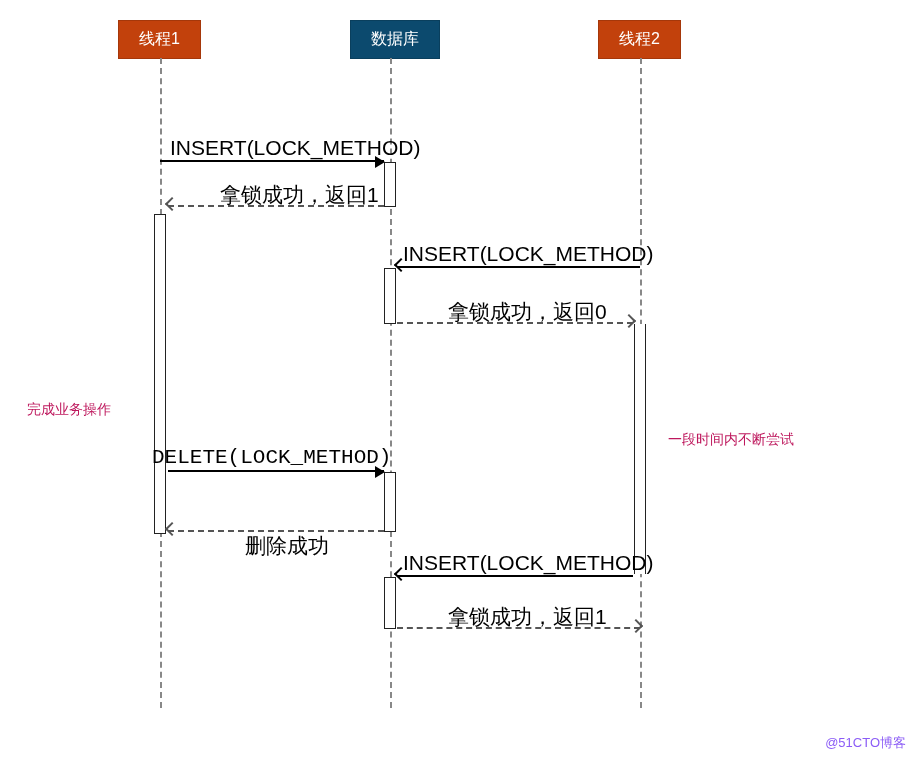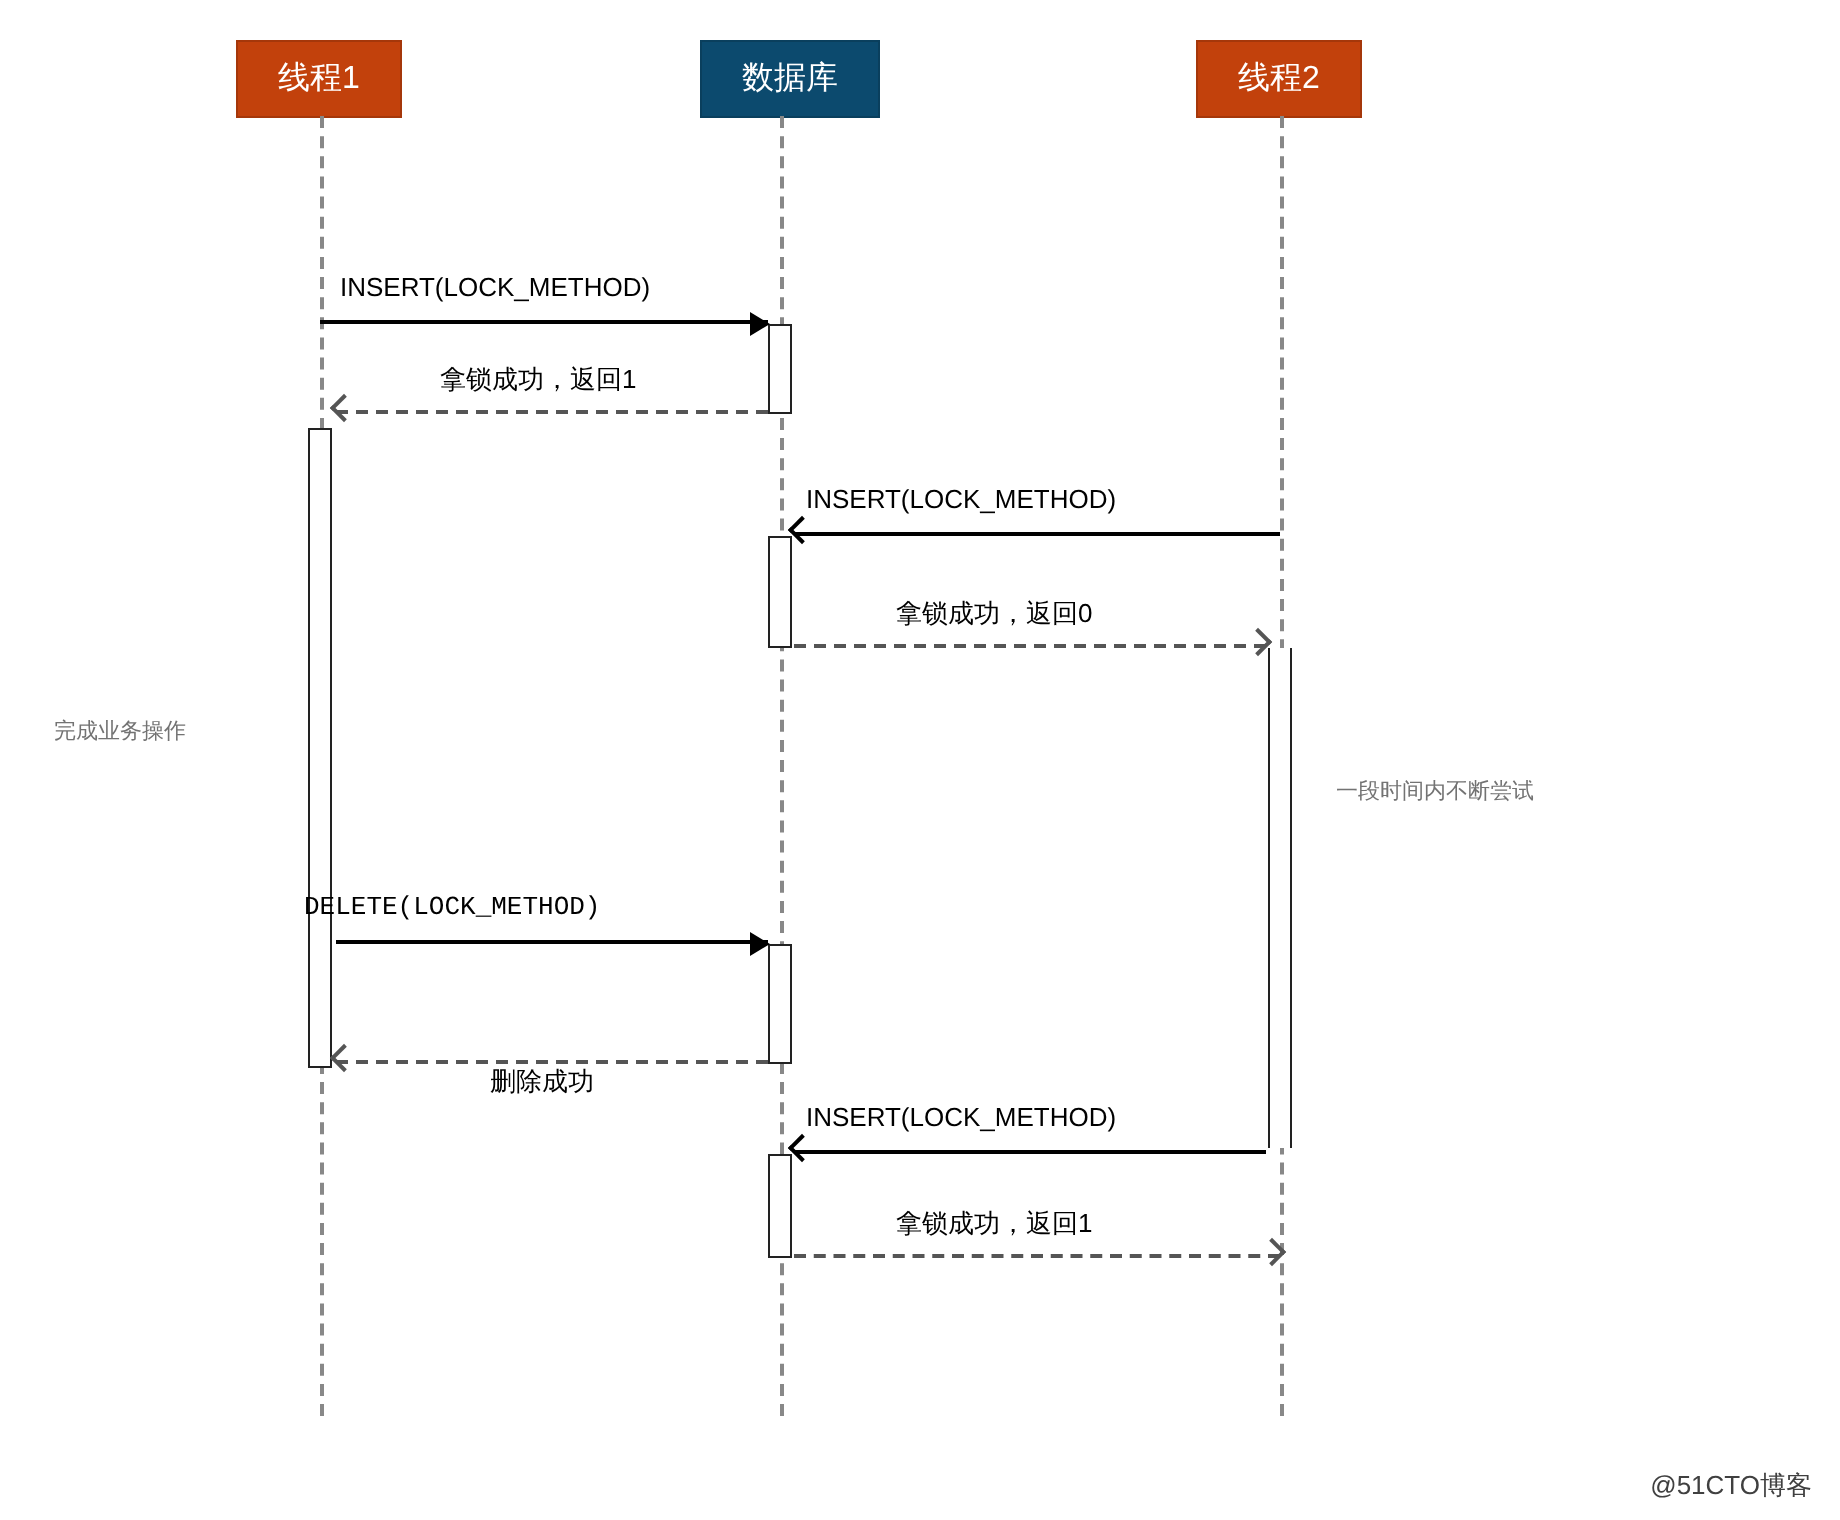--- a/index.html
+++ b/index.html
@@ -44,41 +44,42 @@
     .arrow-right-open {
       position: absolute; right: -1px; top: -8px; width: 10px; height: 10px;
       border-top: 2px solid #555; border-right: 2px solid #555; transform: rotate(45deg);
     }
     .arrow-left-open {
       position: absolute; left: -1px; top: -8px; width: 10px; height: 10px;
       border-top: 2px solid #555; border-left: 2px solid #555; transform: rotate(-45deg);
     }
     .msg-label {
       position: absolute;
-      font-size: 13px;
+      font-size: 21px;
       color: #000;
       white-space: nowrap;
     }
     .side-label {
       position: absolute;
-      font-size: 11px;
-      color: #737373;
+      font-size: 14px;
+      color: #be185d;
       white-space: nowrap;
+      margin-top: 43px;
     }
     .retry-box {
       position: absolute;
       border-left: 1px solid #222;
       border-right: 1px solid #222;
     }
     .watermark {
       position: absolute;
       right: 14px;
       bottom: 8px;
       font-size: 13px;
-      color: #404040;
+      color: #8b5cf6;
     }
   </style>
 </head>
 <body>
 
 <div class="participant p-blue" style="left:118px; top:20px;">线程1</div>
 <div class="participant p-green" style="left:350px; top:20px;">数据库</div>
 <div class="participant p-blue" style="left:598px; top:20px;">线程2</div>
 
 <div class="lifeline" style="left:160px; top:58px; height:650px;"></div>

